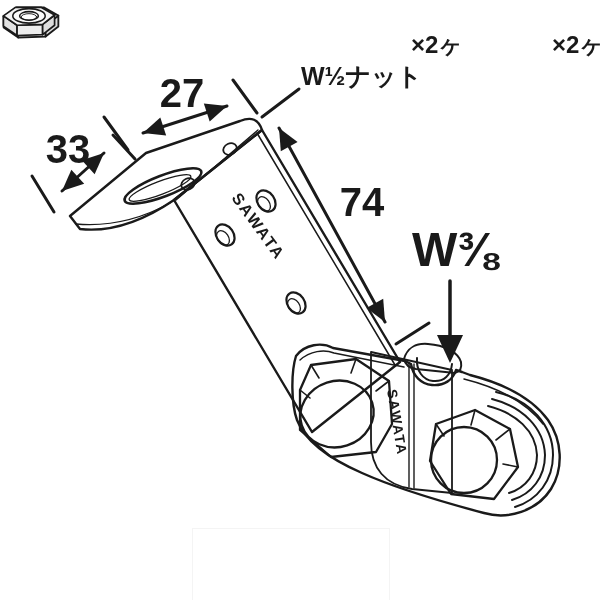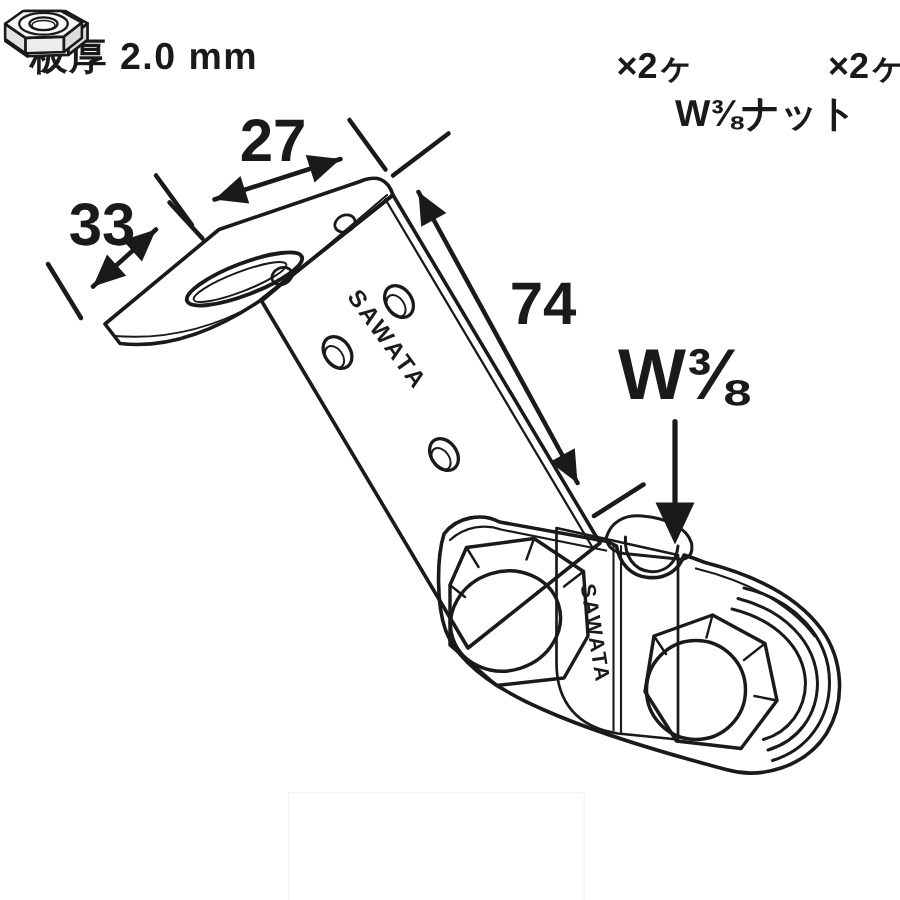--- a/index.html
+++ b/index.html
@@ -157,43 +157,42 @@
       <text x="362" y="216" text-anchor="middle" class="dimtxt" font-size="40">74</text>
     </g>
 
     <g>
       <text x="412" y="266" class="dimtxt" font-size="48" font-weight="normal">W⅜</text>
       <line x1="450" y1="281" x2="450" y2="338" class="ln" stroke-width="3.5"></line>
       <polygon points="450,363 437,335 463,335" fill="#1a1a1a"></polygon>
     </g>
   </svg>
 
-  <div class="lbl thickness">板厚 2.0 mm</div>
 
   <svg class="nut-icon nut1" width="62" height="44" viewBox="-34 -20 68 44">
     <g class="ln" stroke-width="2">
       <path d="M -30,-4 L -30,8 L -14,19 L -14,7 Z" fill="#e2e2e2"></path>
       <path d="M -14,7 L -14,19 L 16,18 L 16,6 Z" fill="#ededed"></path>
       <path d="M 16,6 L 16,18 L 30,7 L 30,-5 Z" fill="#dcdcdc"></path>
       <path d="M -30,-4 L -16,-14 L 14,-14 L 30,-5 L 16,6 L -14,7 Z" fill="#f4f4f4"></path>
       <ellipse cx="0" cy="-4" rx="19" ry="8.5" fill="#fafafa" stroke-width="1.8"></ellipse>
       <ellipse cx="0" cy="-4" rx="11" ry="5" fill="#ffffff" stroke-width="1.8"></ellipse>
       <ellipse cx="0" cy="-2.8" rx="9" ry="3.8" stroke-width="1.1"></ellipse>
     </g>
   </svg>
   <div class="lbl qty qty1">×2ヶ</div>
+  <div class="lbl nutname nutname1">W½ナット</div>
 
   <svg class="nut-icon nut2" width="58" height="42" viewBox="-34 -20 68 44">
     <g class="ln" stroke-width="2">
       <path d="M -30,-4 L -30,8 L -14,19 L -14,7 Z" fill="#e2e2e2"></path>
       <path d="M -14,7 L -14,19 L 16,18 L 16,6 Z" fill="#ededed"></path>
       <path d="M 16,6 L 16,18 L 30,7 L 30,-5 Z" fill="#dcdcdc"></path>
       <path d="M -30,-4 L -16,-14 L 14,-14 L 30,-5 L 16,6 L -14,7 Z" fill="#f4f4f4"></path>
       <ellipse cx="0" cy="-4" rx="19" ry="8.5" fill="#fafafa" stroke-width="1.8"></ellipse>
       <ellipse cx="0" cy="-4" rx="11" ry="5" fill="#ffffff" stroke-width="1.8"></ellipse>
       <ellipse cx="0" cy="-2.8" rx="9" ry="3.8" stroke-width="1.1"></ellipse>
     </g>
   </svg>
   <div class="lbl qty qty2">×2ヶ</div>
-  <div class="lbl nutname nutname2">W⅜ナット</div>
 
   <div class="artifact"></div>
 </div>
 
 </body></html>

